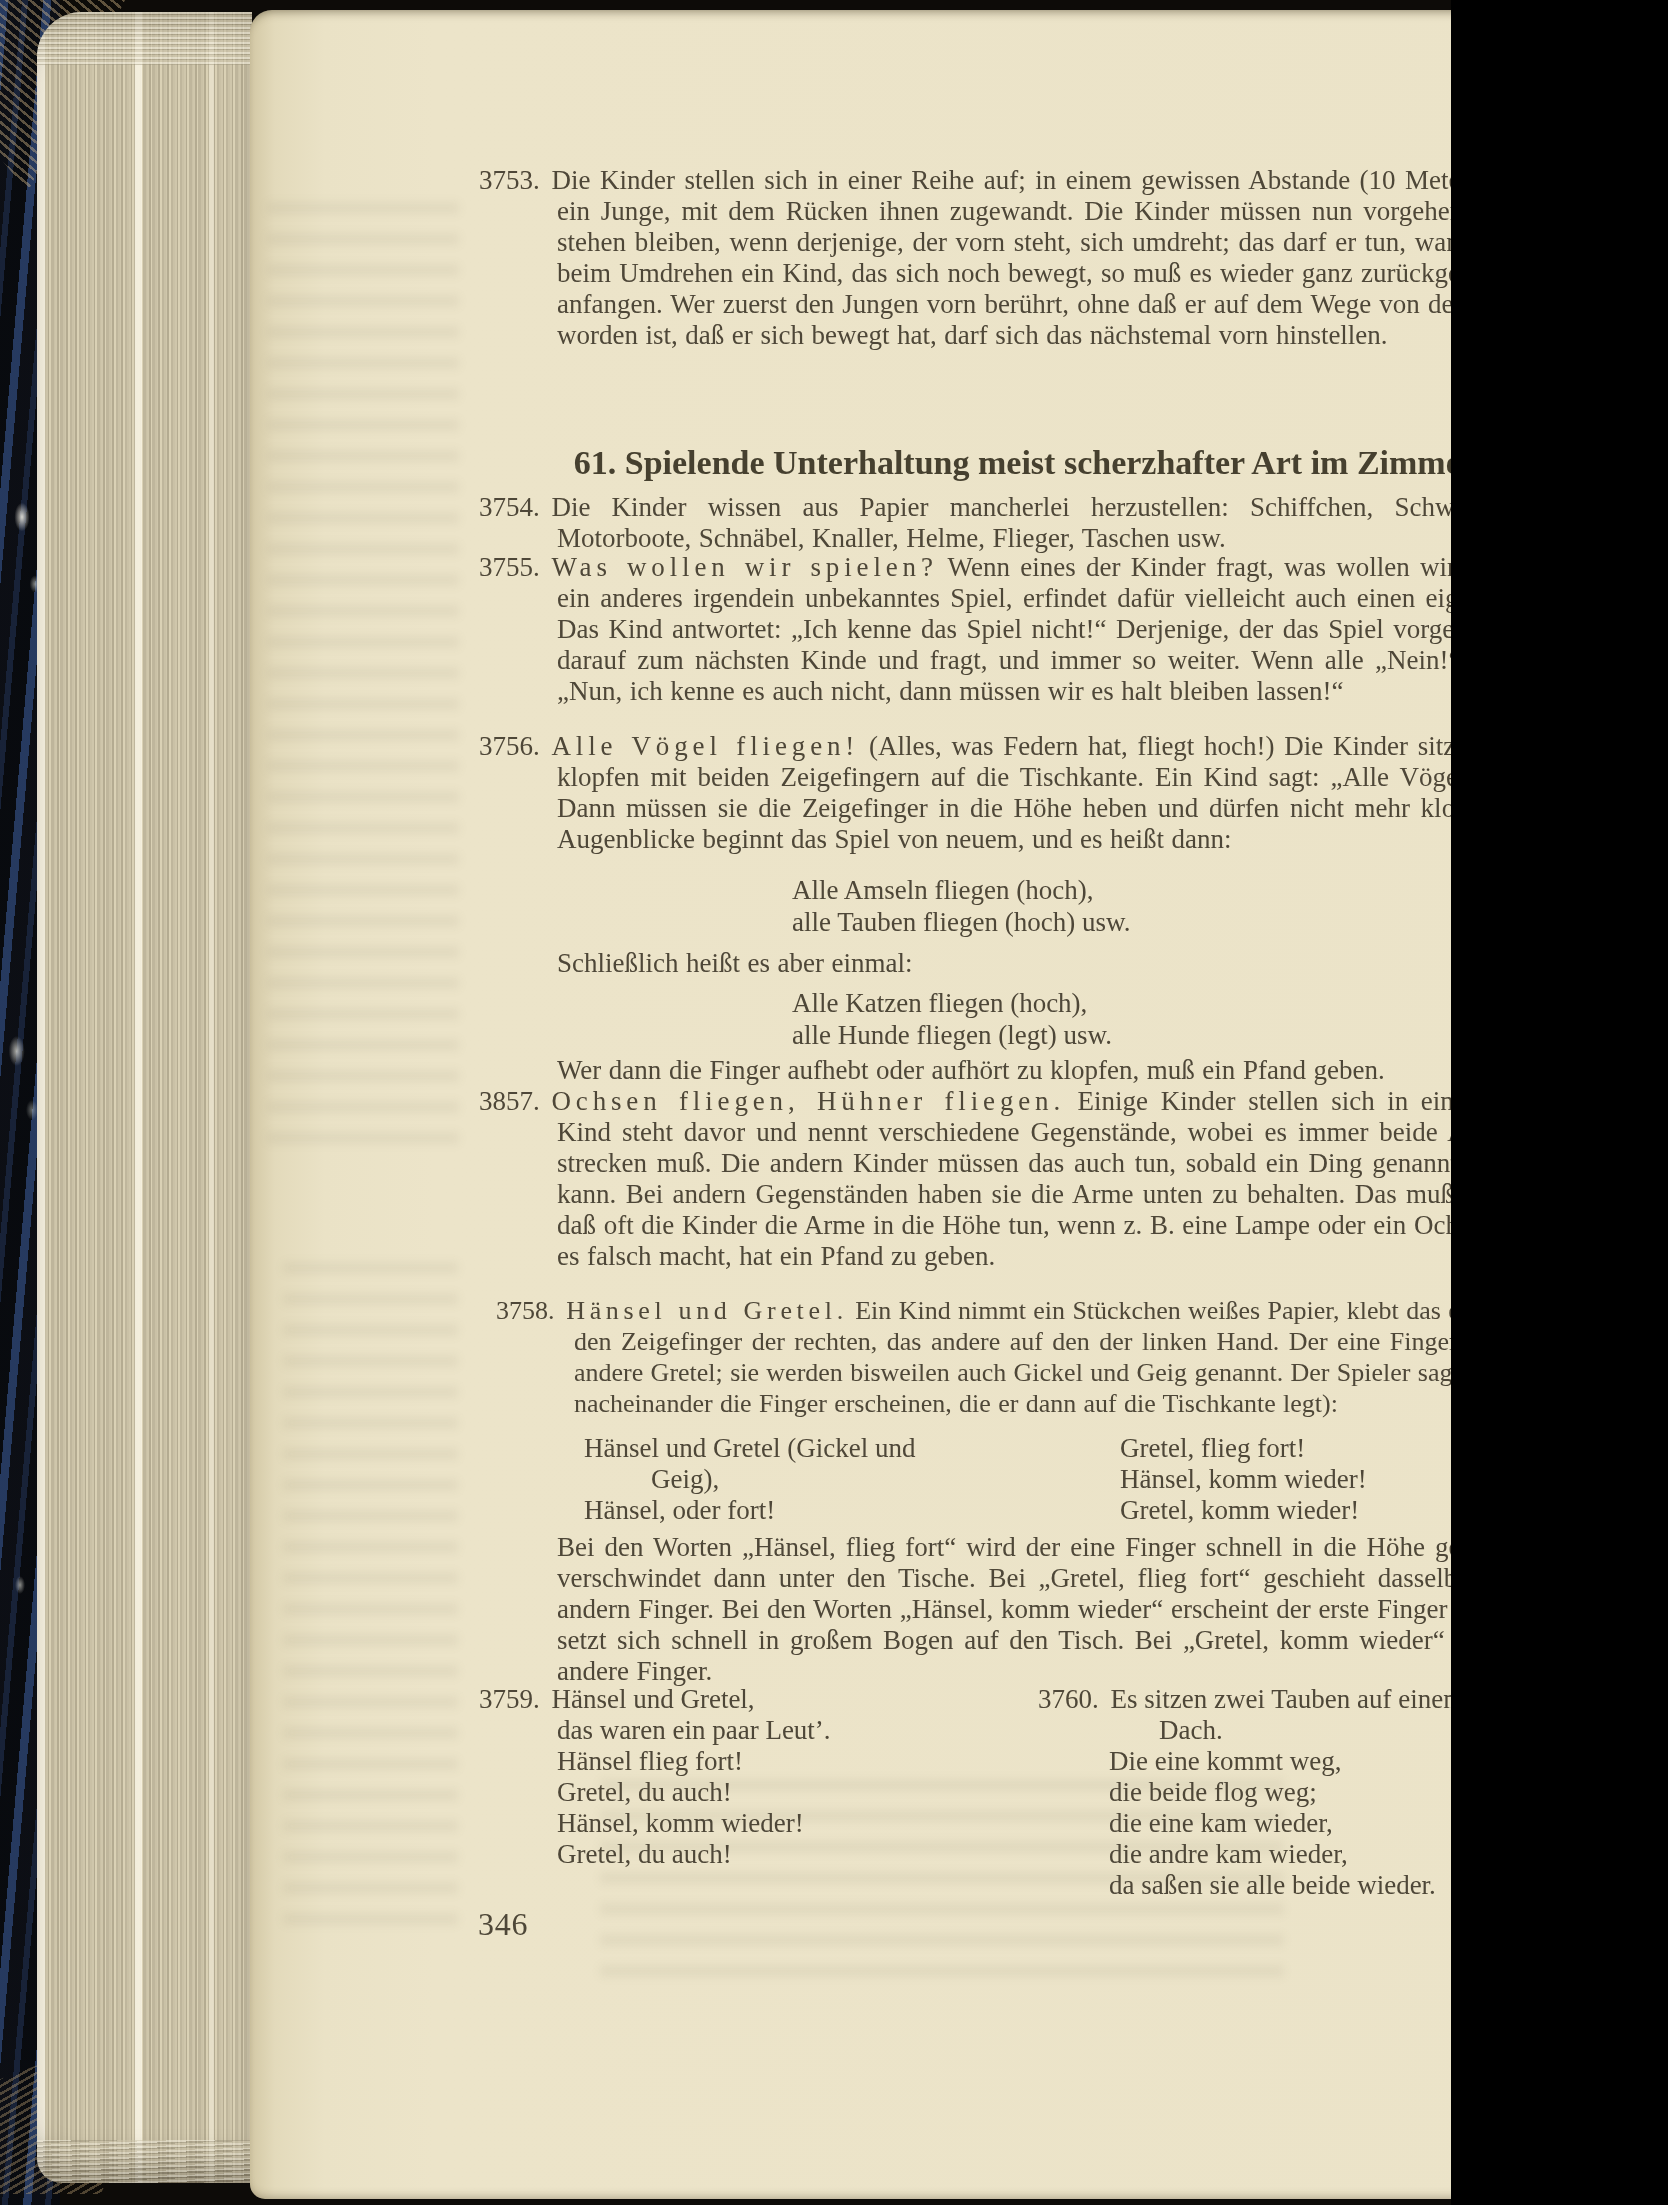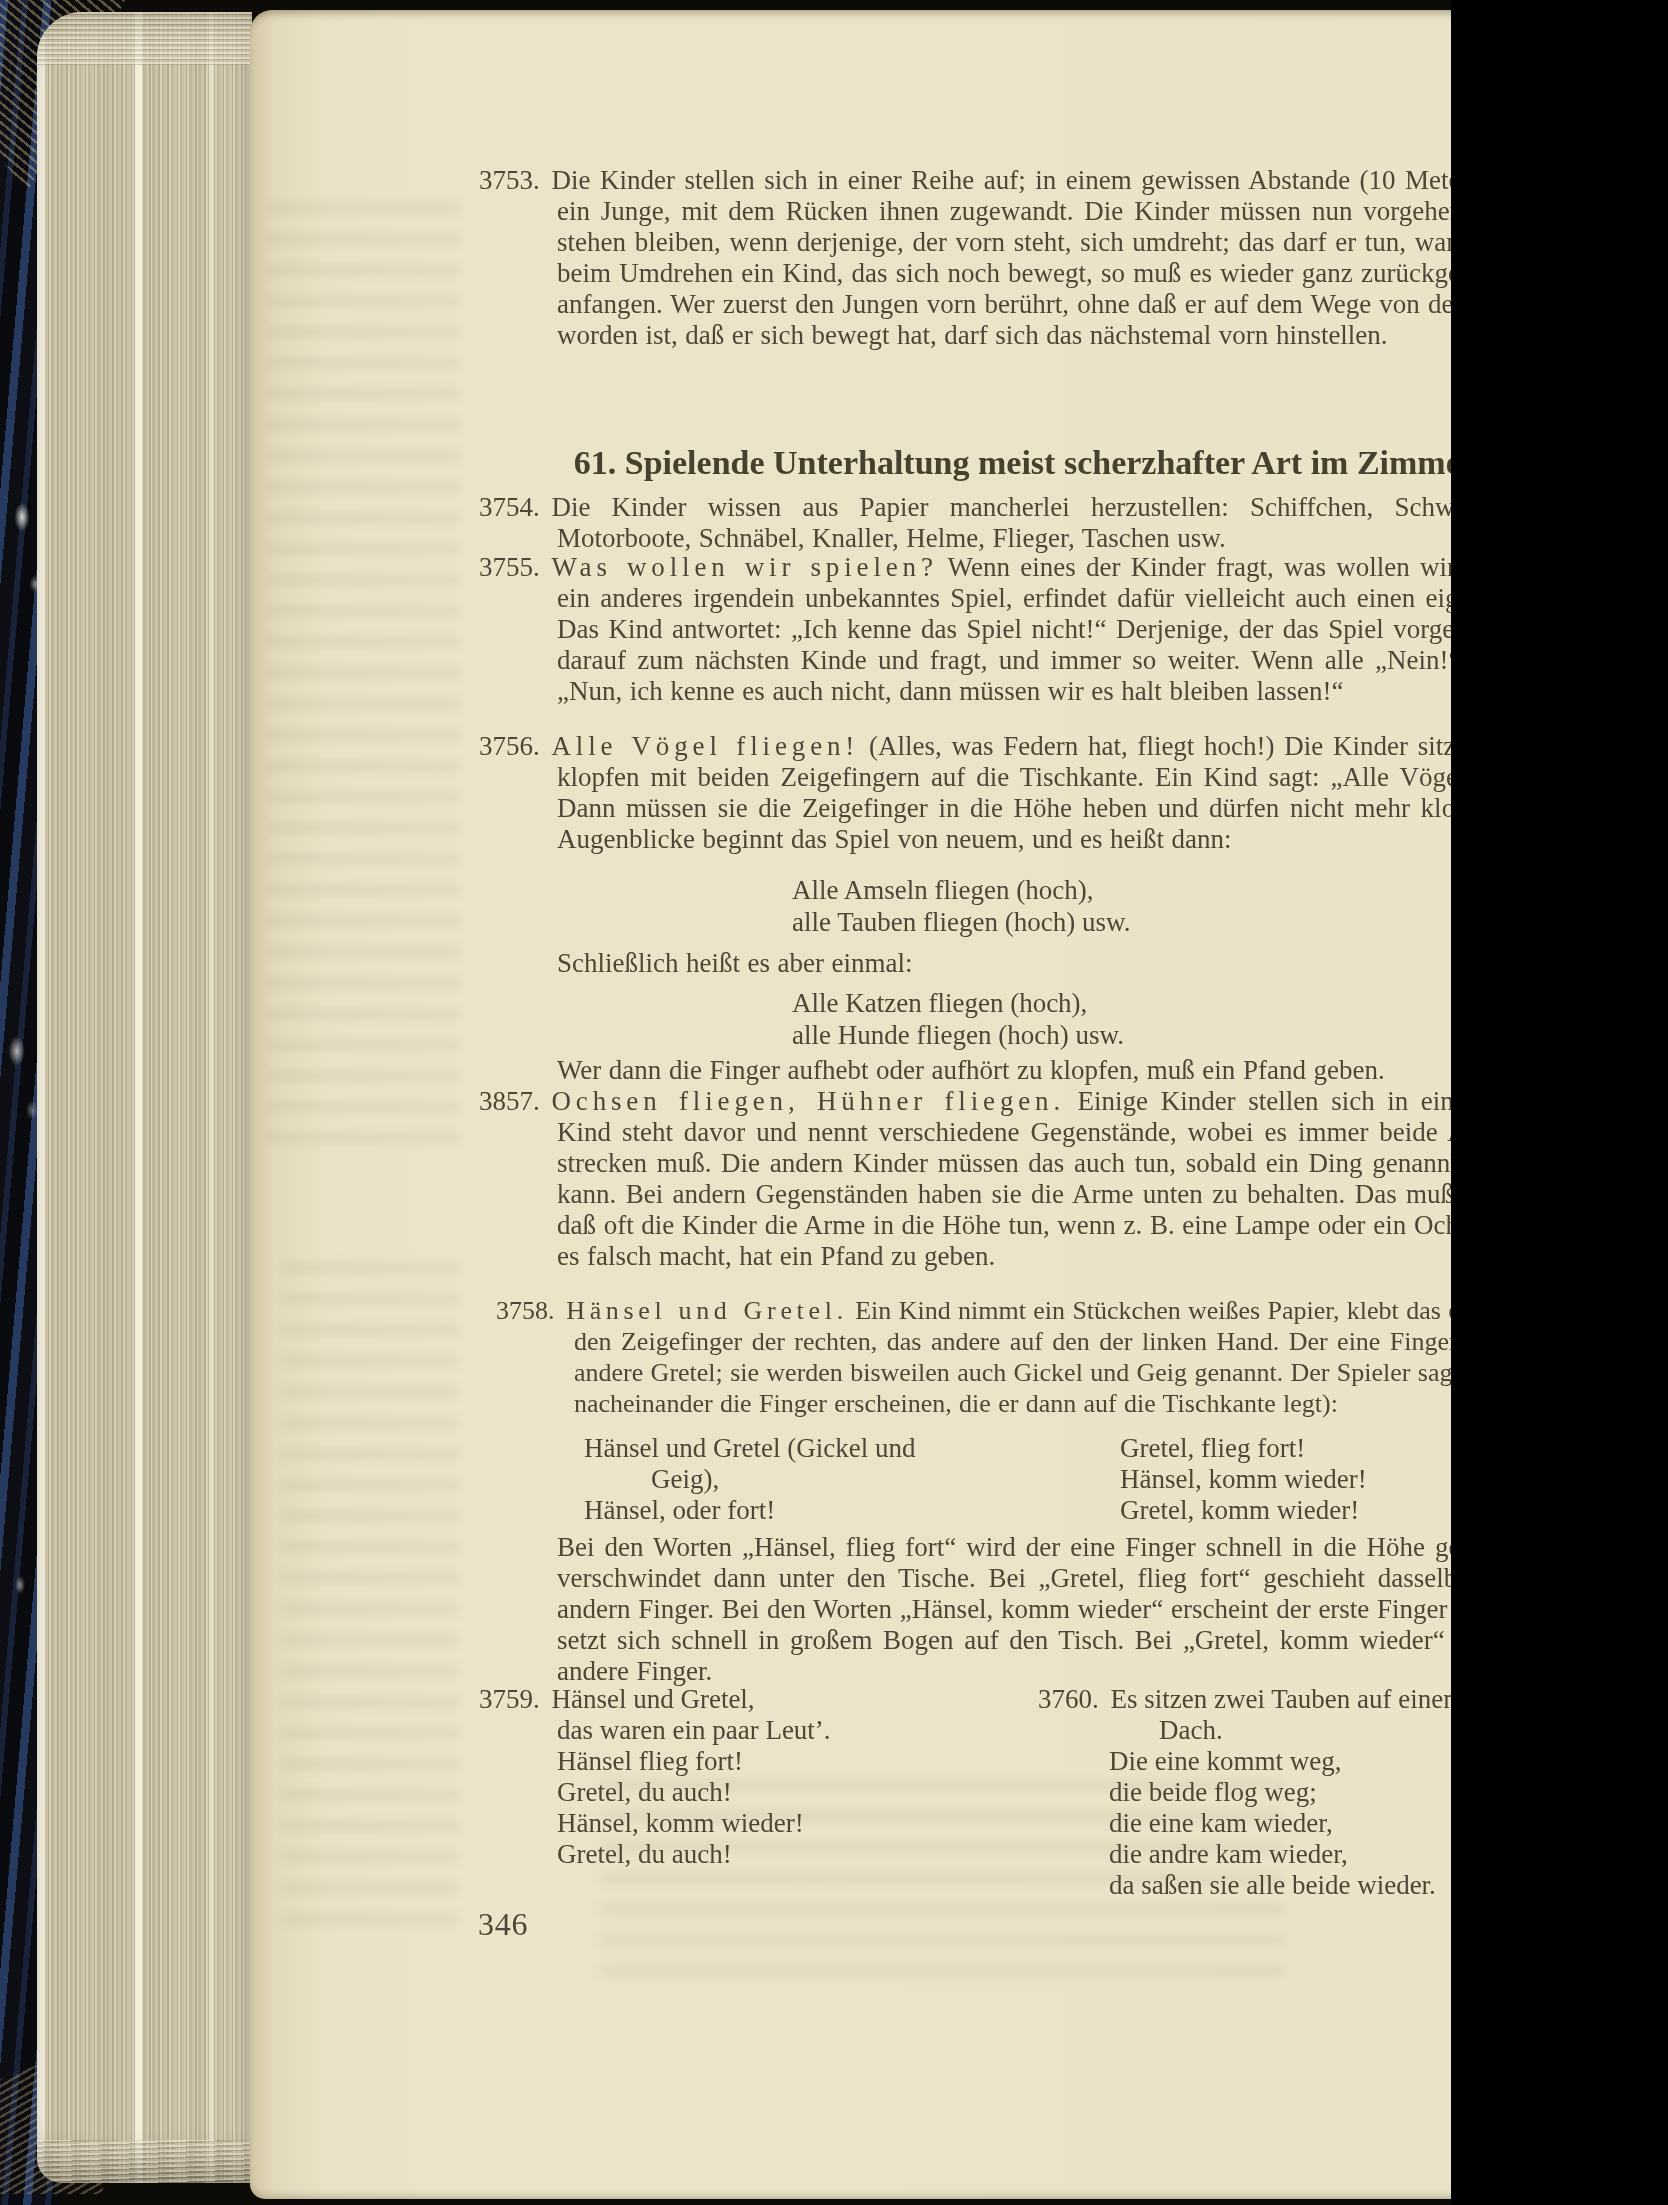--- a/index.html
+++ b/index.html
@@ -98,21 +98,21 @@
 
     <div class="abs verse" style="top:864px;left:542px;">
       <div class="vl">Alle Amseln fliegen (hoch),</div>
       <div class="vl">alle Tauben fliegen (hoch) usw.</div>
     </div>
 
     <div class="abs para nonum" style="top:938px;left:307px;">Schließlich heißt es aber einmal:</div>
 
     <div class="abs verse" style="top:977px;left:542px;">
       <div class="vl">Alle Katzen fliegen (hoch),</div>
-      <div class="vl">alle Hunde fliegen (hoch) usw.</div>
+      <div class="vl">alle Hunde fliegen (legt) usw.</div>
     </div>
 
     <div class="abs para nonum" style="top:1045px;left:307px;">Wer dann die Finger aufhebt oder aufhört zu klopfen, muß ein Pfand geben.</div>
 
     <div class="abs para" style="top:1076px;left:229px;">
       <span class="no">3857.</span><span class="sperr">Ochsen fliegen, Hühner fliegen.</span><span> Einige Kinder stellen sich in einer Reihe auf. Ein Kind steht davor und nennt verschiedene Gegenstände, wobei es immer beide Arme in die Höhe strecken muß. Die andern Kinder müssen das auch tun, sobald ein Ding genannt wird, das fliegen kann. Bei andern Gegenständen haben sie die Arme unten zu behalten. Das muß so schnell gehen, daß oft die Kinder die Arme in die Höhe tun, wenn z. B. eine Lampe oder ein Ochs genannt ist. Wer es falsch macht, hat ein Pfand zu geben.</span>
     </div>
 
     <div class="abs para tight" style="top:1285px;left:246px;">
       <span class="no">3758.</span><span class="sperr">Hänsel und Gretel.</span><span> Ein Kind nimmt ein Stückchen weißes Papier, klebt das eine mit Speichel auf den Zeigefinger der rechten, das andere auf den der linken Hand. Der eine Finger ist nun Hänsel, der andere Gretel; sie werden bisweilen auch Gickel und Geig genannt. Der Spieler sagt nun (und läßt dabei nacheinander die Finger erscheinen, die er dann auf die Tischkante legt):</span>

